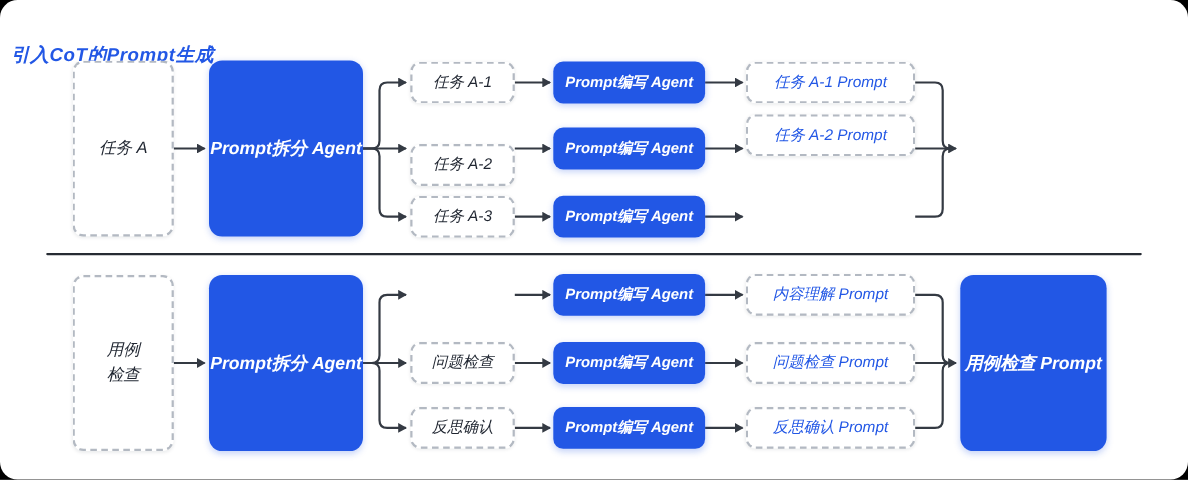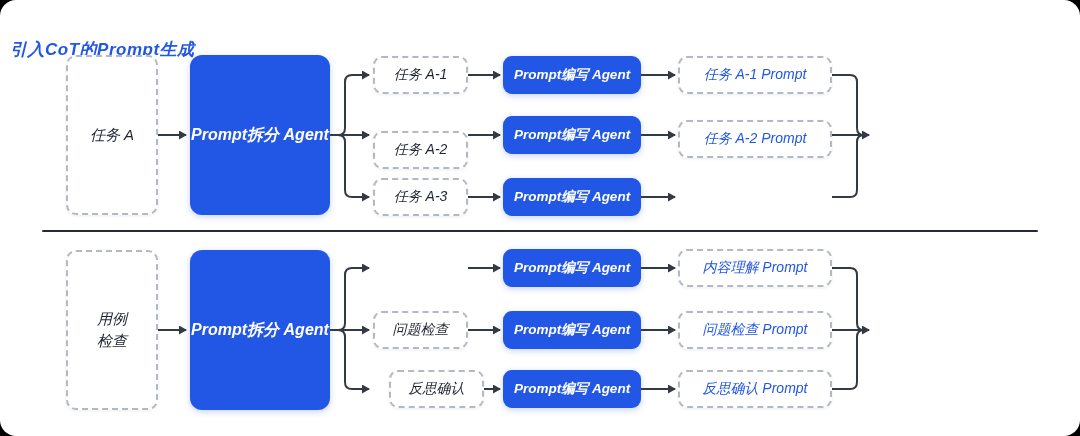--- a/index.html
+++ b/index.html
@@ -69,33 +69,34 @@
 
   <div class="box dashed small" style="left:373px;top:56px;width:95px;height:38px">任务 A-1</div>
   <div class="box dashed small" style="left:373px;top:131px;width:95px;height:38px">任务 A-2</div>
   <div class="box dashed small" style="left:373px;top:178px;width:95px;height:38px">任务 A-3</div>
 
   <div class="box blue small" style="left:503px;top:56px;width:138px;height:38px">Prompt编写 Agent</div>
   <div class="box blue small" style="left:503px;top:116px;width:138px;height:38px">Prompt编写 Agent</div>
   <div class="box blue small" style="left:503px;top:178px;width:138px;height:38px">Prompt编写 Agent</div>
 
   <div class="box dashed output" style="left:678px;top:56px;width:154px;height:38px">任务 A-1 Prompt</div>
-  <div class="box dashed output" style="left:678px;top:120px;width:154px;height:38px">任务 A-2 Prompt</div>
+  <div class="box dashed output" style="left:678px;top:104px;width:154px;height:38px">任务 A-2 Prompt</div>
 
 
   <div class="box dashed pre" style="left:66px;top:250px;width:92px;height:160px">用例
 检查</div>
 
   <div class="box blue" style="left:190px;top:250px;width:140px;height:160px">Prompt拆分 Agent</div>
 
   <div class="box dashed small" style="left:373px;top:311px;width:95px;height:38px">问题检查</div>
-  <div class="box dashed small" style="left:389px;top:370px;width:95px;height:38px">反思确认</div>
+  <div class="box dashed small" style="left:373px;top:370px;width:95px;height:38px">反思确认</div>
 
   <div class="box blue small" style="left:503px;top:249px;width:138px;height:38px">Prompt编写 Agent</div>
   <div class="box blue small" style="left:503px;top:311px;width:138px;height:38px">Prompt编写 Agent</div>
   <div class="box blue small" style="left:503px;top:370px;width:138px;height:38px">Prompt编写 Agent</div>
 
   <div class="box dashed output" style="left:678px;top:311px;width:154px;height:38px">问题检查 Prompt</div>
   <div class="box dashed output" style="left:678px;top:249px;width:154px;height:38px">内容理解 Prompt</div>
   <div class="box dashed output" style="left:678px;top:370px;width:154px;height:38px">反思确认 Prompt</div>
 
+  <div class="box blue" style="left:873px;top:250px;width:133px;height:160px">用例检查 Prompt</div>
 
 </div>
 
 </body></html>

